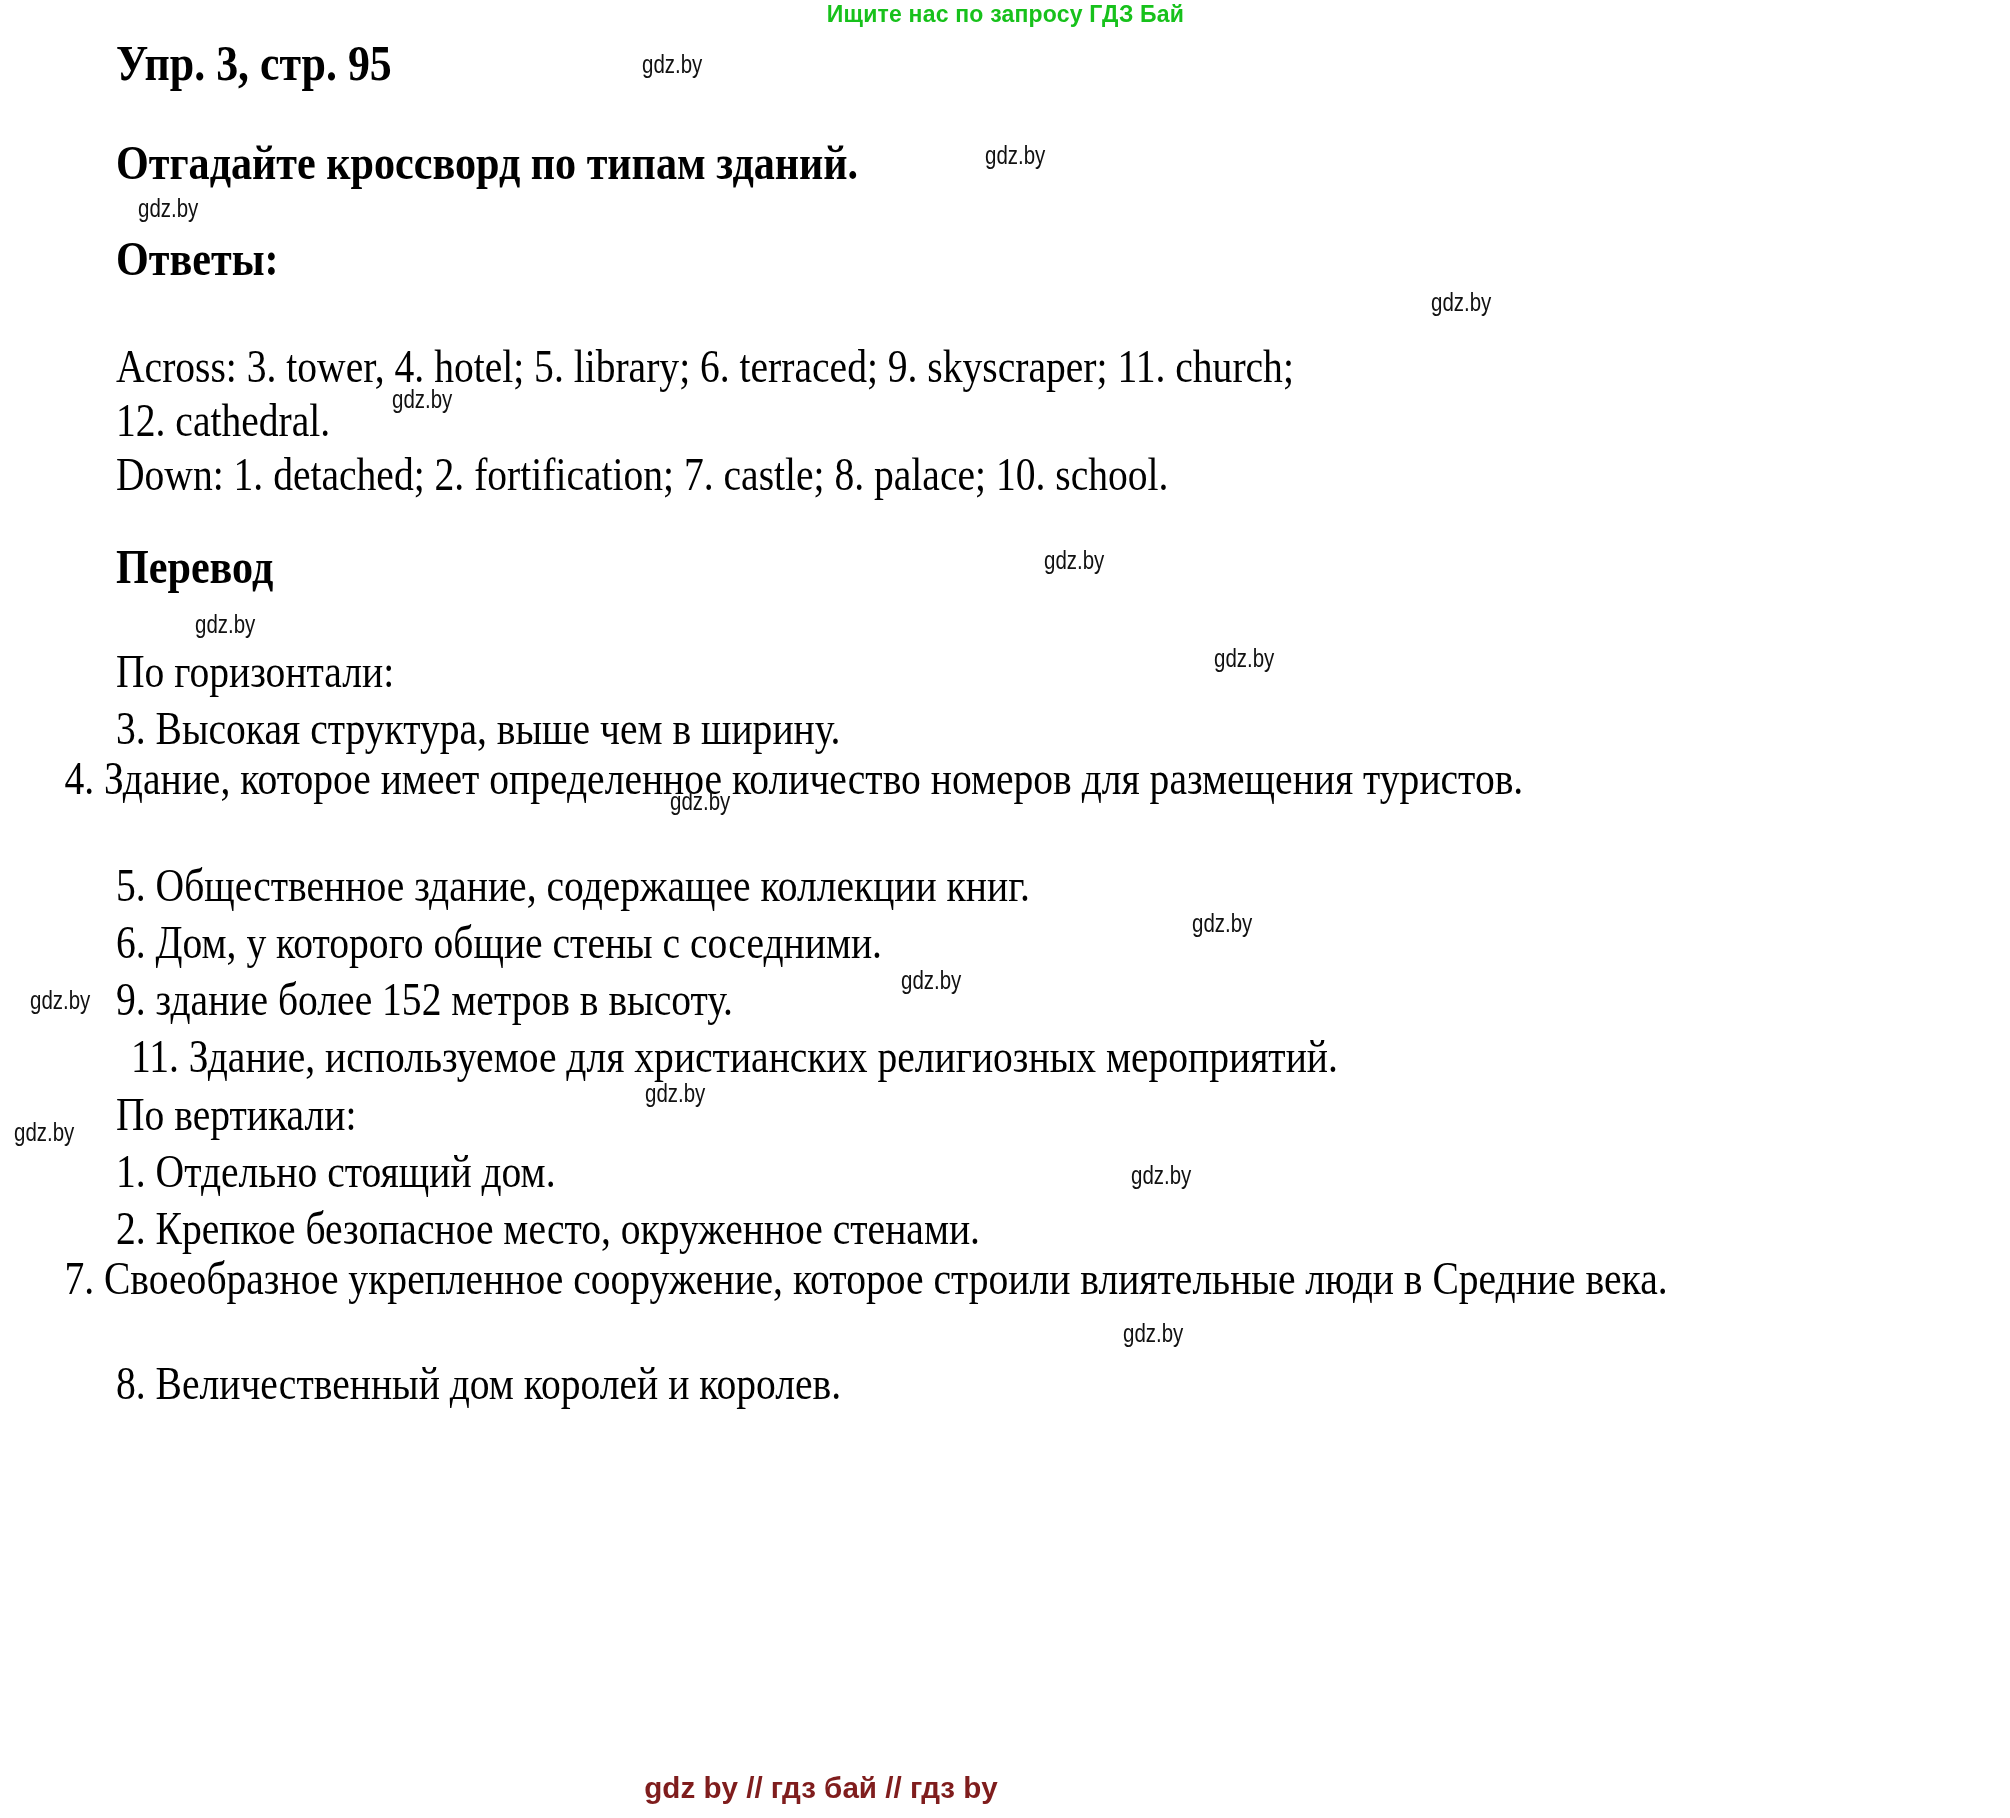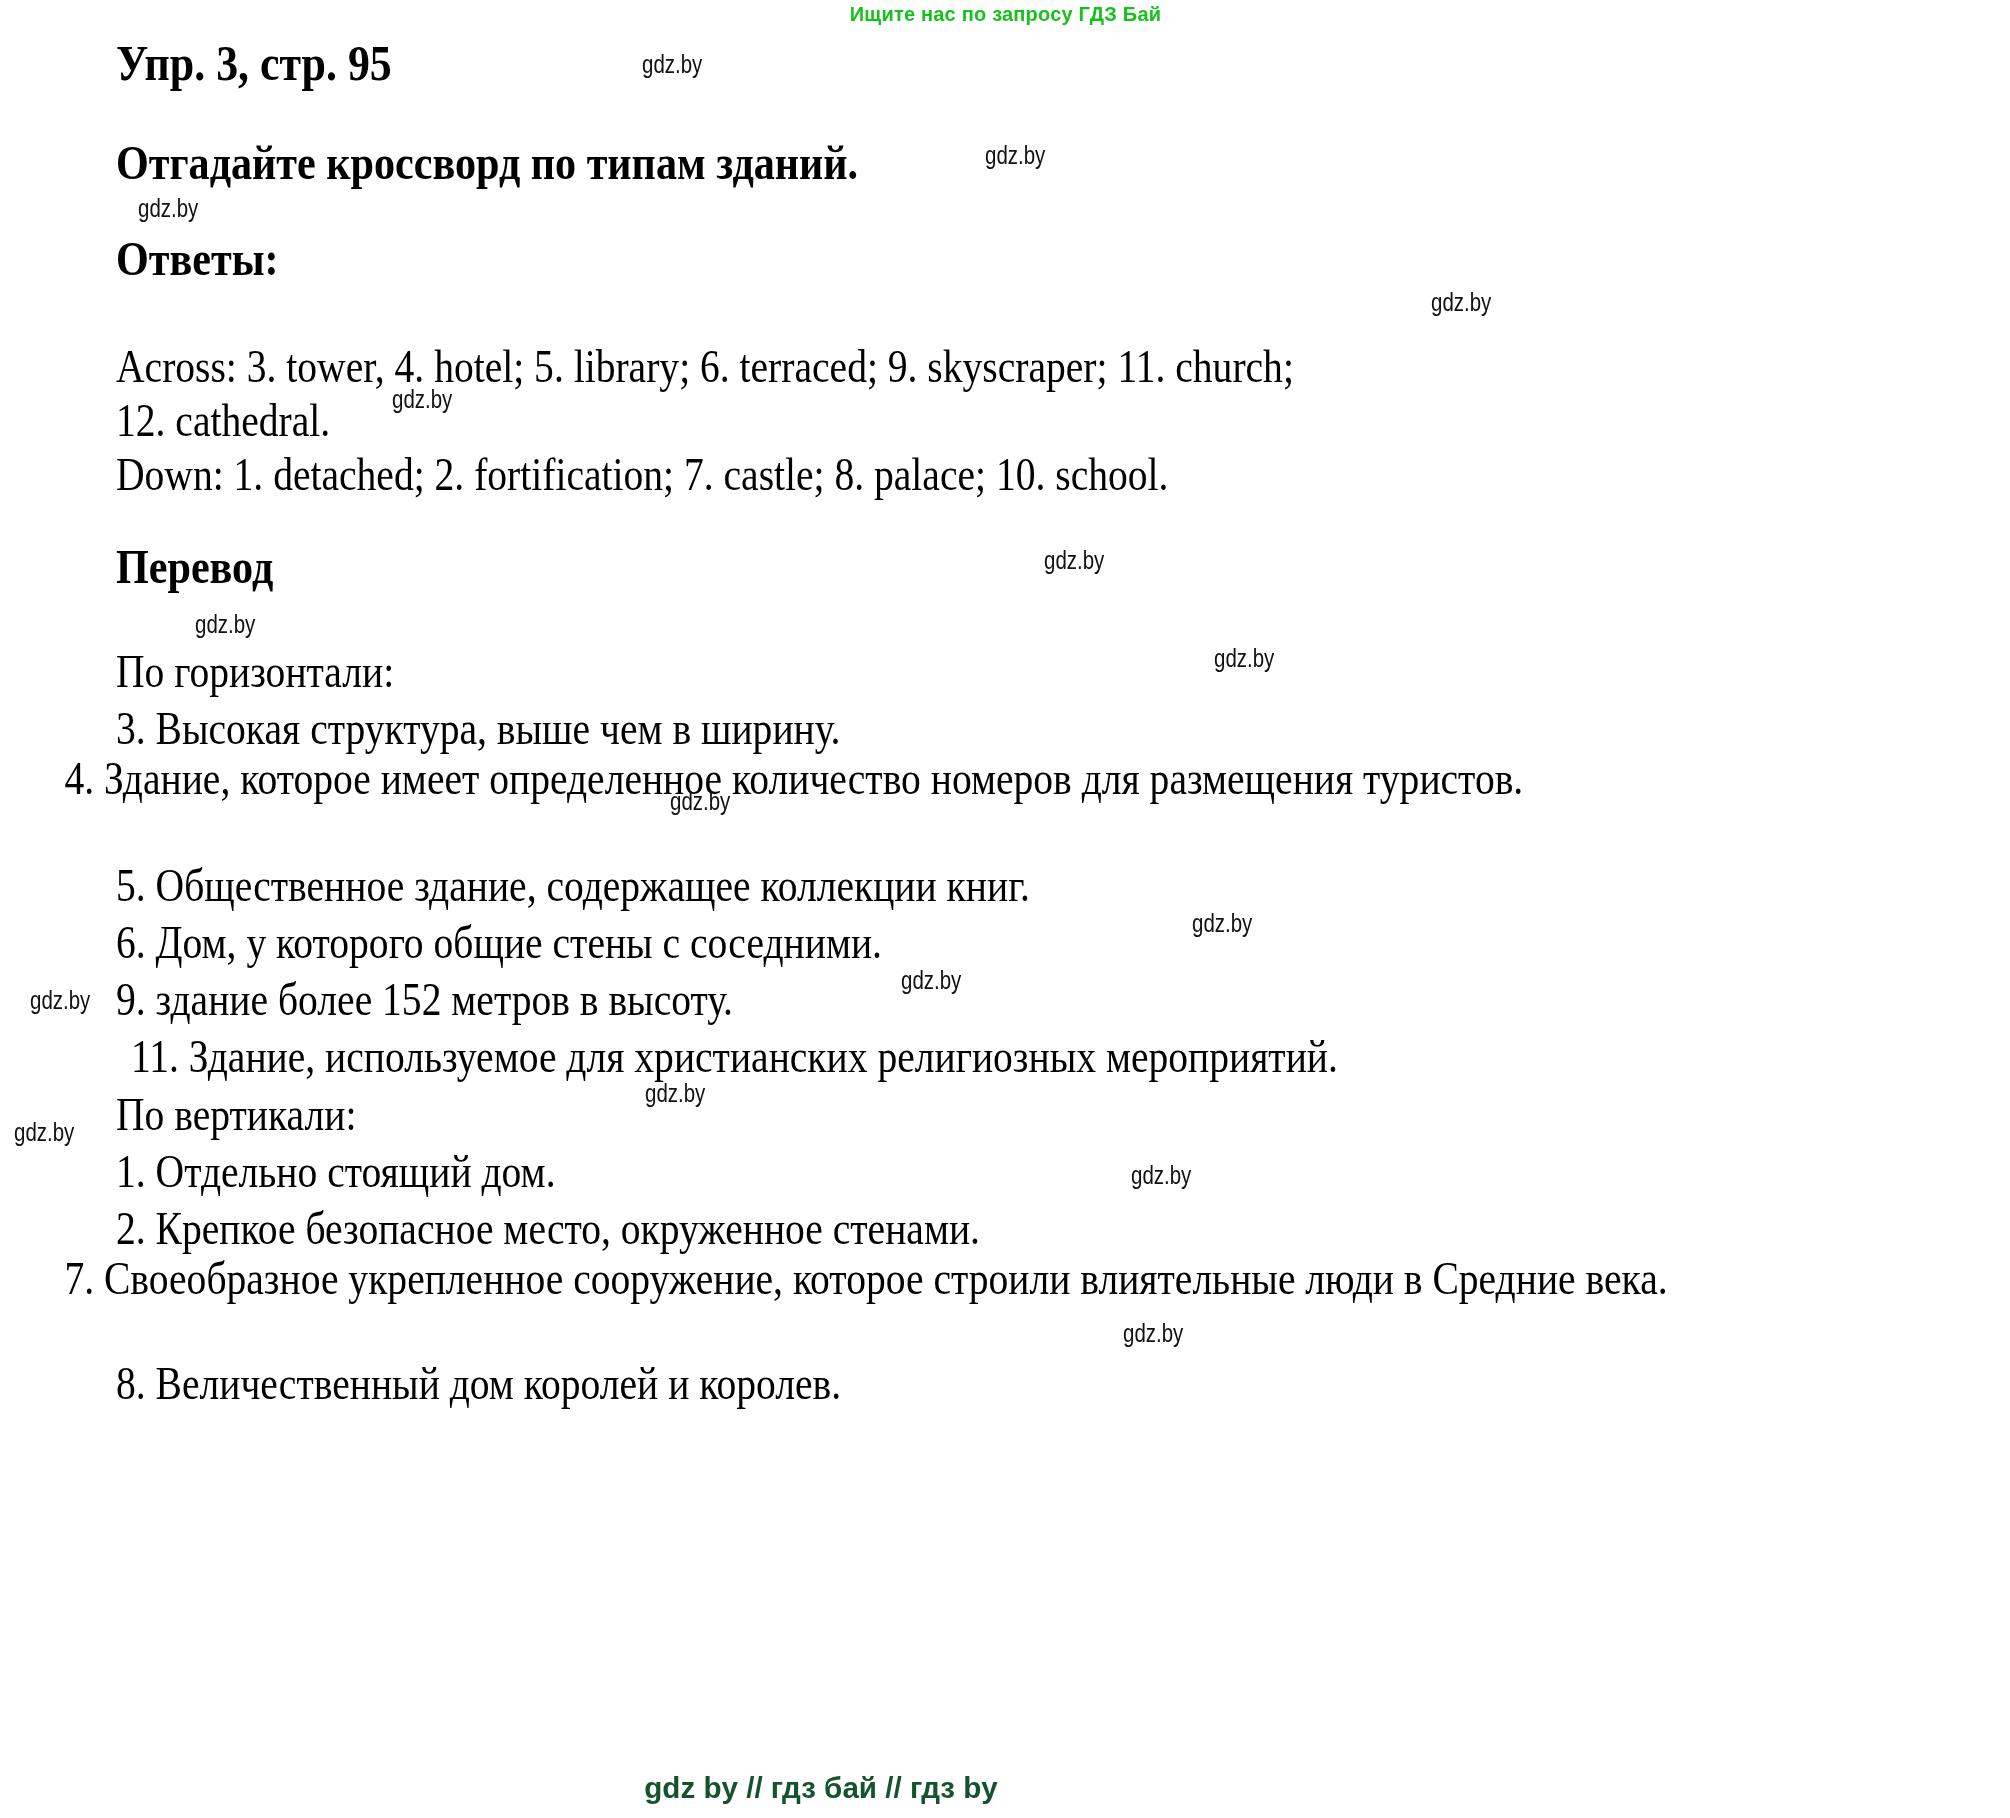--- a/index.html
+++ b/index.html
@@ -20,21 +20,21 @@
 
   
   .promo-banner {
     position: absolute;
     top: 0px;
     left: 0;
     width: 2011px;
     text-align: center;
     font-family: "Liberation Sans", "DejaVu Sans", sans-serif;
     font-weight: bold;
-    font-size: 20px;
+    font-size: 23px;
     letter-spacing: 0.2px;
     color: #17C11B;
     line-height: 29.6px;
     white-space: nowrap;
   }
 
   
   .doc {
     position: absolute;
     left: 0px;
@@ -85,21 +85,21 @@
   .footer-links {
     position: absolute;
     left: 0;
     top: 1771px;
     width: 1642px;
     text-align: center;
     font-family: "Liberation Sans", "DejaVu Sans", sans-serif;
     font-size: 29.6px;
     font-weight: bold;
     line-height: 33px;
-    color: #14532d;
+    color: #7f1d1d;
     white-space: nowrap;
   }
 </style>
 </head>
 <body>
 
 <div class="promo-banner">Ищите нас по запросу ГДЗ Бай</div>
 
 <div class="doc">
 

